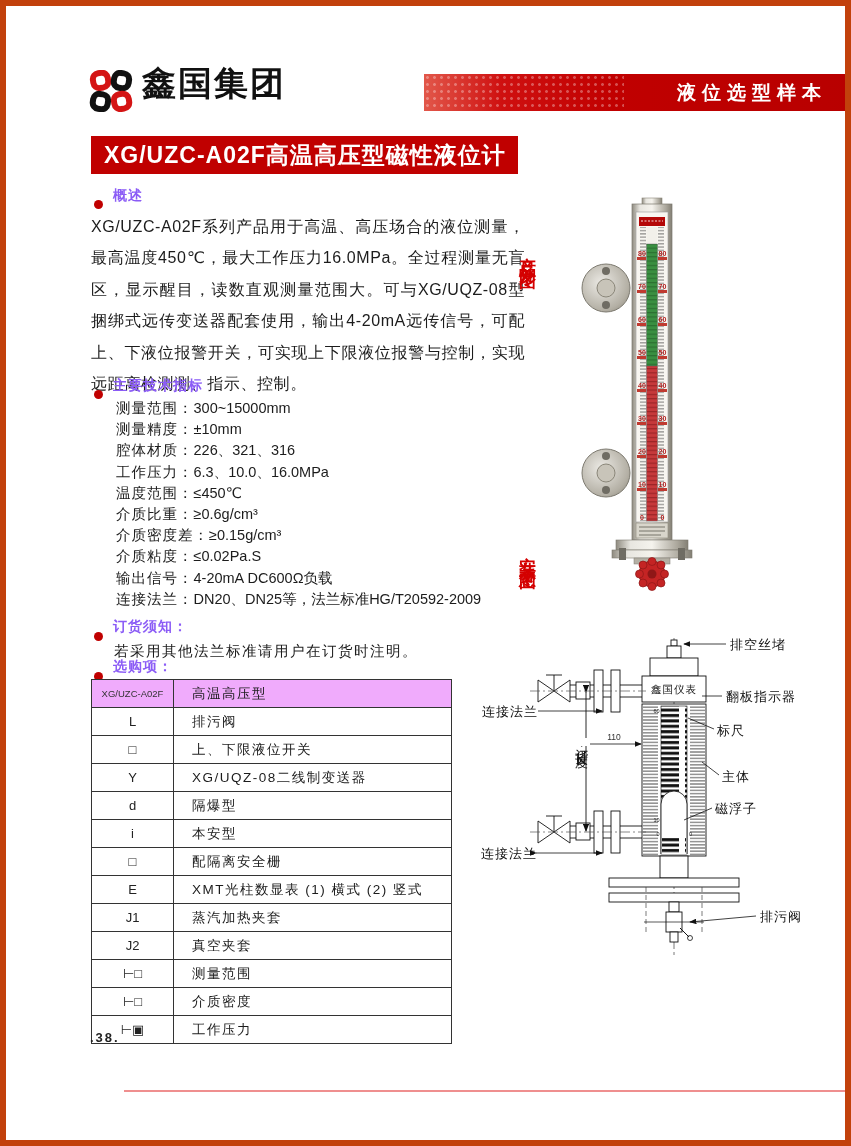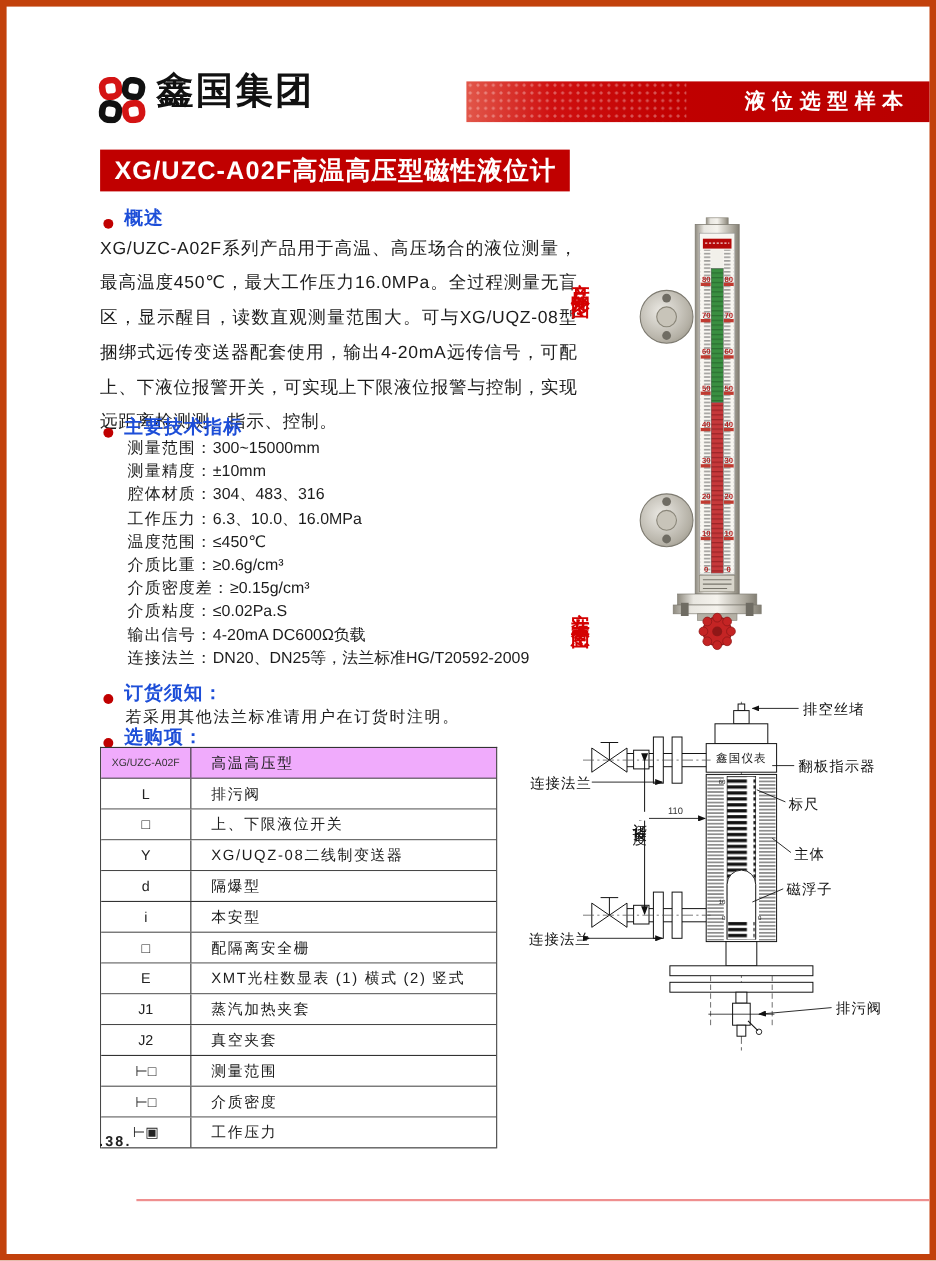--- a/index.html
+++ b/index.html
@@ -27,21 +27,21 @@
     right:28px;top:0;height:37px;line-height:37px;color:#fff;
     font-size:19px;font-weight:bold;letter-spacing:6px;
   }
   .title-banner{
     left:85px;top:130px;width:427px;height:38px;background:#c00000;
     color:#fff;font-size:23px;font-weight:bold;line-height:39px;
     padding-left:13px;letter-spacing:1px;box-sizing:border-box;
   }
   
   .bullet{width:9px;height:9px;border-radius:50%;background:#c00000;display:inline-block;}
-  .h-sec{font-size:17px;font-weight:bold;color:#1d4ed8;letter-spacing:1px;}
+  .h-sec{font-size:14px;font-weight:bold;color:#8b5cf6;letter-spacing:1px;}
   .overview-body{
     left:85px;top:205px;width:434px;font-size:16px;line-height:31.4px;
     text-align:justify;letter-spacing:0.6px;color:#1c1c1c;
   }
   .spec-line{height:21.2px;line-height:21.2px;font-size:14.5px;color:#1c1c1c;white-space:nowrap;}
   .spec-label{letter-spacing:1px;}
   .note-text{font-size:14.5px;letter-spacing:1.5px;color:#1c1c1c;}
   
   .opt-table{left:85px;top:673px;width:361px;border:1px solid #333;border-bottom:none;box-sizing:border-box;}
   .trow{display:flex;height:28px;border-bottom:1px solid #333;box-sizing:border-box;background:#fff;}
@@ -86,21 +86,21 @@
 
   <div class="abs" style="left:88px;top:189px;"><span class="bullet"></span></div>
   <div class="abs h-sec" style="left:107px;top:181px;">概述</div>
   <div class="abs overview-body">XG/UZC-A02F系列产品用于高温、高压场合的液位测量，最高温度450℃，最大工作压力16.0MPa。全过程测量无盲区，显示醒目，读数直观测量范围大。可与XG/UQZ-08型捆绑式远传变送器配套使用，输出4-20mA远传信号，可配上、下液位报警开关，可实现上下限液位报警与控制，实现远距离检测测、指示、控制。</div>
 
   <div class="abs" style="left:88px;top:379px;"><span class="bullet"></span></div>
   <div class="abs h-sec" style="left:107px;top:371px;">主要技术指标</div>
   <div class="abs" style="left:110px;top:392px;">
     <div class="spec-line"><span class="spec-label">测量范围：</span><span>300~15000mm</span></div>
     <div class="spec-line"><span class="spec-label">测量精度：</span><span>±10mm</span></div>
-    <div class="spec-line"><span class="spec-label">腔体材质：</span><span>304、483、316</span></div>
+    <div class="spec-line"><span class="spec-label">腔体材质：</span><span>226、321、316</span></div>
     <div class="spec-line"><span class="spec-label">工作压力：</span><span>6.3、10.0、16.0MPa</span></div>
     <div class="spec-line"><span class="spec-label">温度范围：</span><span>≤450℃</span></div>
     <div class="spec-line"><span class="spec-label">介质比重：</span><span>≥0.6g/cm³</span></div>
     <div class="spec-line"><span class="spec-label">介质密度差：</span><span>≥0.15g/cm³</span></div>
     <div class="spec-line"><span class="spec-label">介质粘度：</span><span>≤0.02Pa.S</span></div>
     <div class="spec-line"><span class="spec-label">输出信号：</span><span>4-20mA DC600Ω负载</span></div>
     <div class="spec-line"><span class="spec-label">连接法兰：</span><span>DN20、DN25等，法兰标准HG/T20592-2009</span></div>
   </div>
 
   <div class="abs" style="left:88px;top:621px;"><span class="bullet"></span></div>

